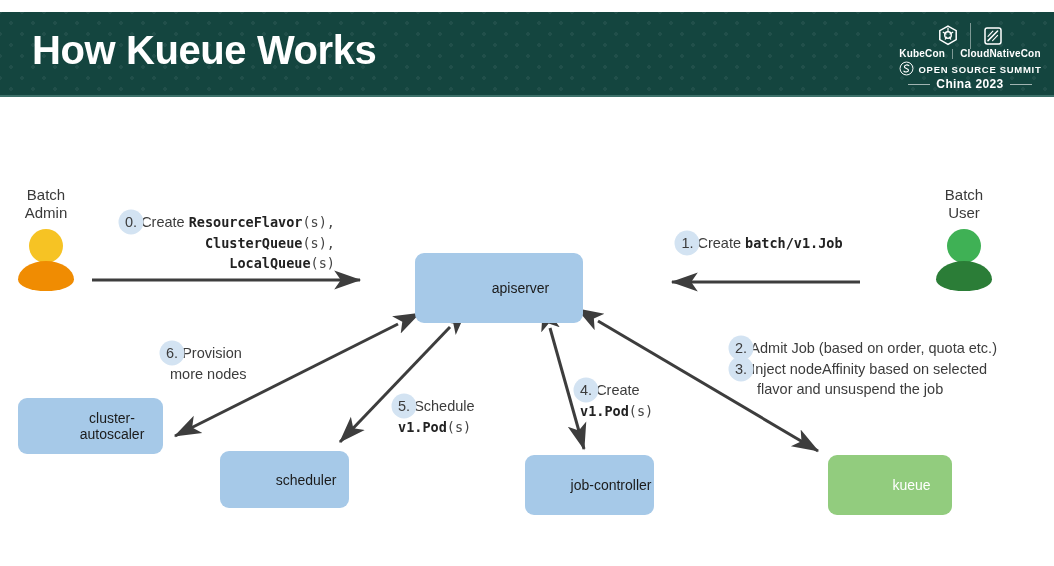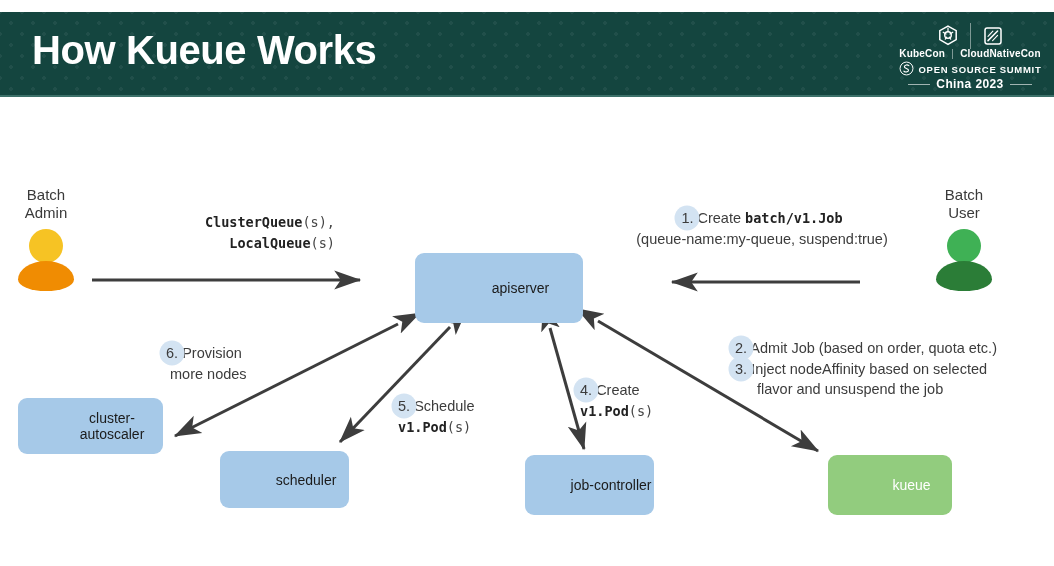--- a/index.html
+++ b/index.html
@@ -335,34 +335,38 @@
     <div class="node blue" style="left:525px; top:370px; width:129px; height:60px;">
       <span>job-controller</span>
     </div>
 
     <div class="node green" style="left:828px; top:370px; width:124px; height:60px;">
       <span>kueue</span>
     </div>
 
     <div class="step right-al" style="left:100px; top:127px; width:235px;">
       <div>
+        <span class="num">0.</span>
+        <span>Create</span>
+        <span class="mono">ResourceFlavor</span><span class="mono-light">(s),</span>
+      </div>
+      <div>
         <span class="mono">ClusterQueue</span><span class="mono-light">(s),</span>
       </div>
       <div>
         <span class="mono">LocalQueue</span><span class="mono-light">(s)</span>
       </div>
     </div>
 
-    <div class="step center" style="left:612px; top:123px; width:300px;">
+    <div class="step center" style="left:612px; top:148px; width:300px;">
       <div>
         <span class="num">1.</span>
         <span>Create</span>
         <span class="mono">batch/v1.Job</span>
       </div>
-      <div>(queue-name:my-queue, suspend:true)</div>
     </div>
 
     <div class="step" style="left:735px; top:253px;">
       <div>
         <span class="num">2.</span>
         <span>Admit Job (based on order, quota etc.)</span>
       </div>
       <div>
         <span class="num">3.</span>
         <span>Inject nodeAffinity based on selected</span>

